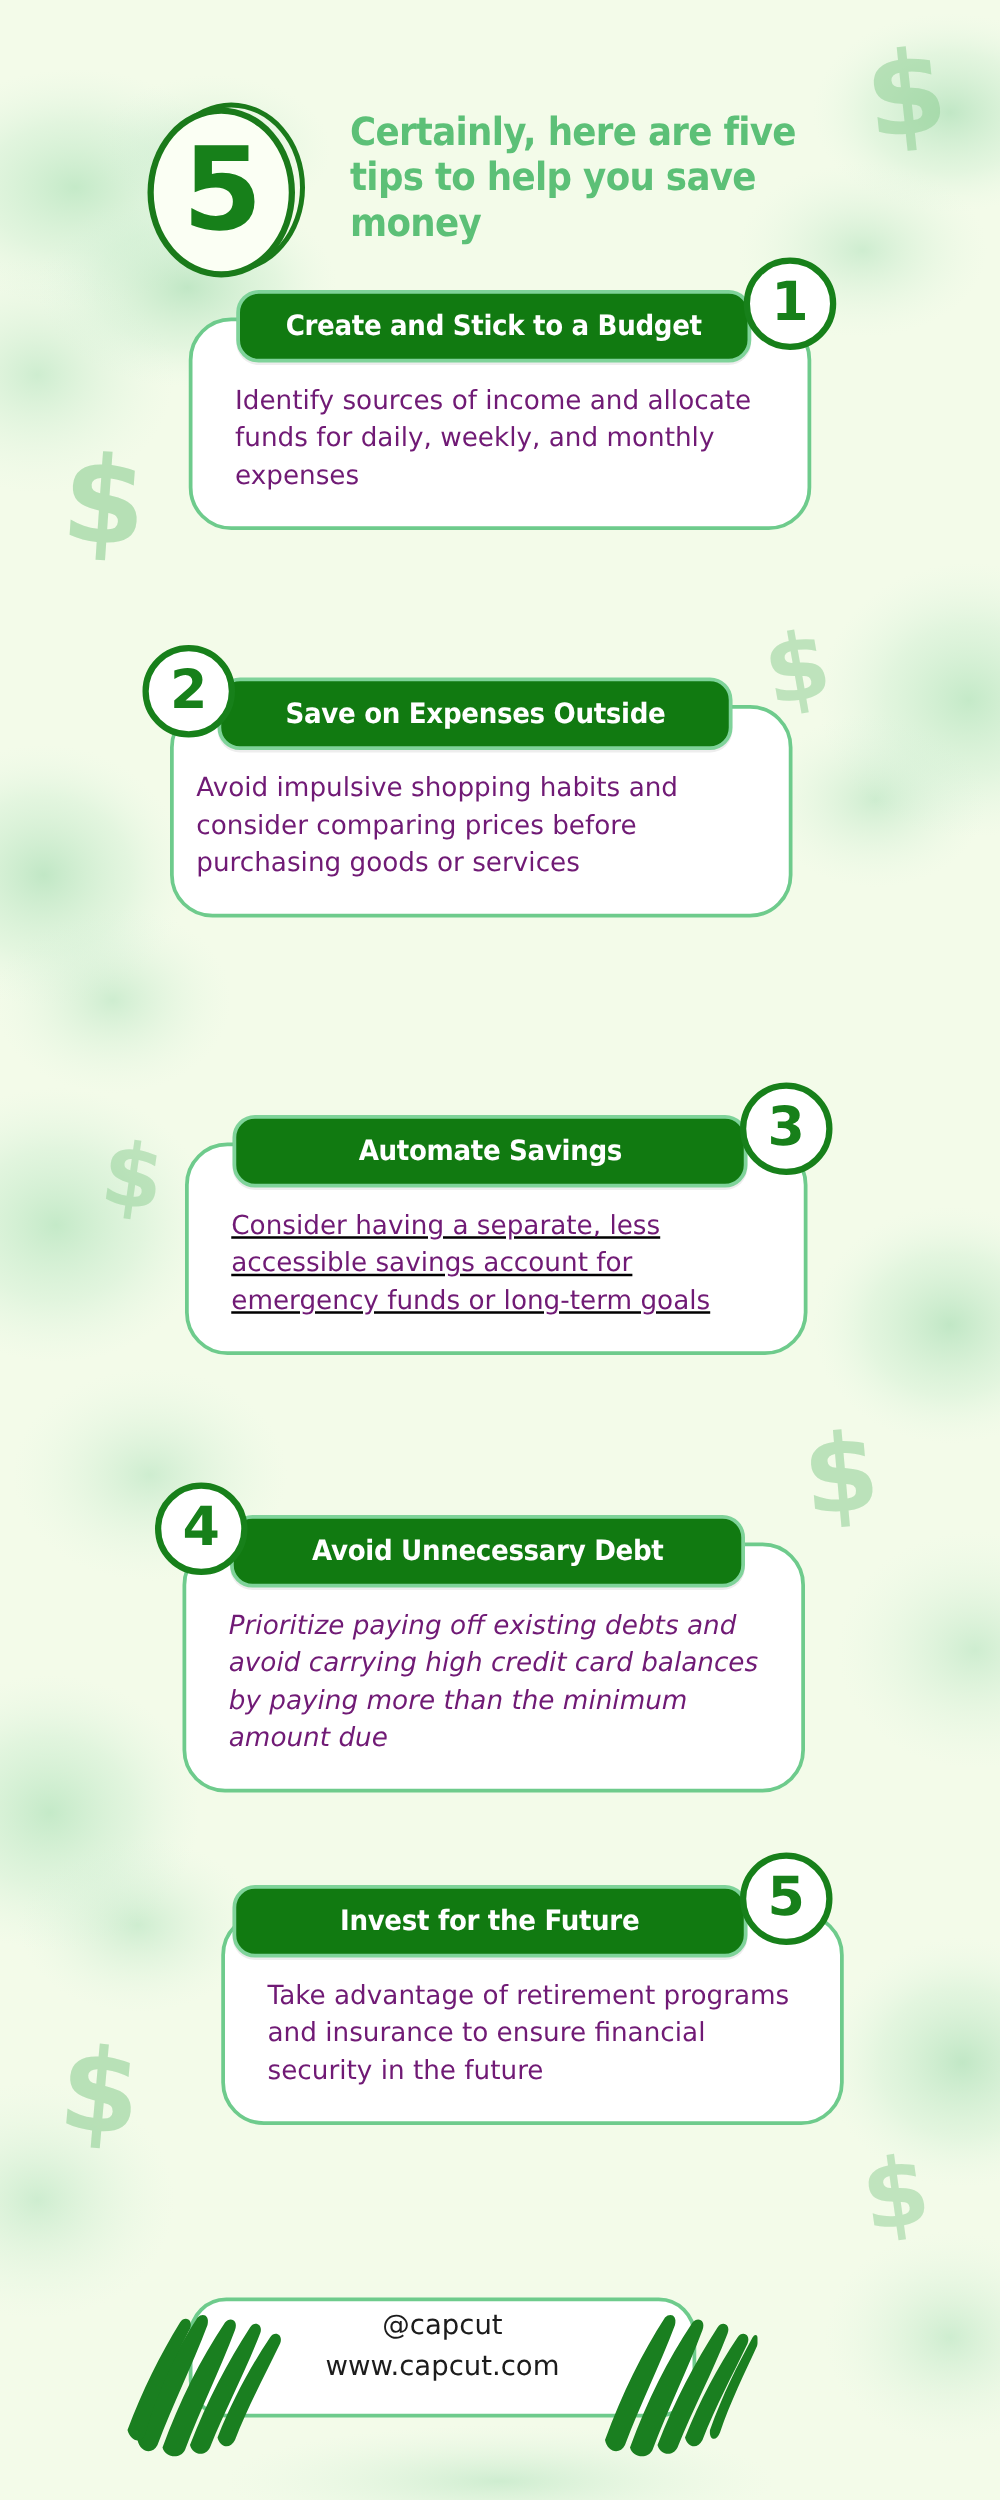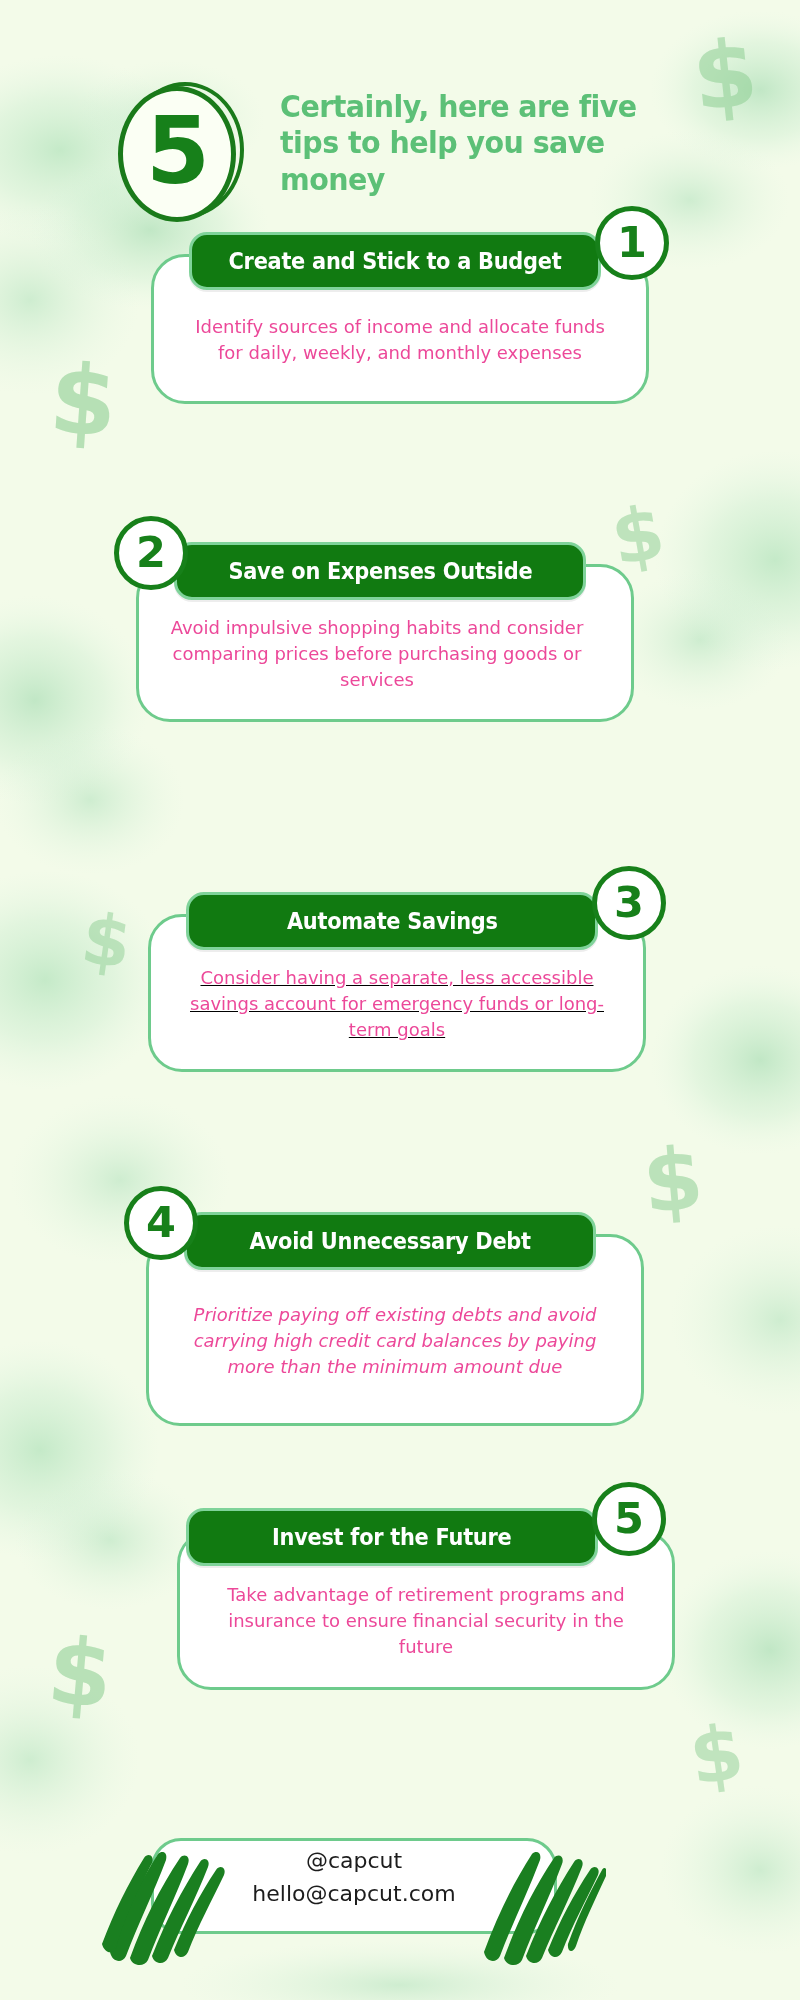--- a/index.html
+++ b/index.html
@@ -78,24 +78,23 @@
     border:3px solid #6ecb8c;
     border-radius:34px;
     z-index:1;
     display:flex;
     align-items:center;
     justify-content:center;
     padding:48px 34px 26px 34px;
   }
   .card-desc{
     font-family:"DejaVu Sans", sans-serif;
-    font-size:18px;
+    font-size:21px;
     line-height:1.43;
-    color:#ec4899;
-    text-align:center;
+    color:#701a75;
     width:100%;
   }
   .card-head{
     position:absolute;
     left:38px;top:0;
     width:412px;
     height:58px;
     background:#117a11;
     border:3px solid #7fd39a;
     border-radius:18px;
@@ -298,16 +297,16 @@
       <path d="M10 112 C24 74 40 42 58 14 C62 10 68 12 66 20 C54 52 38 84 26 116 C22 124 12 122 10 112Z"></path>
       <path d="M30 118 C44 80 60 48 80 18 C84 13 91 16 88 24 C76 56 60 88 48 120 C44 128 32 126 30 118Z"></path>
       <path d="M52 116 C66 80 82 50 100 22 C104 16 111 20 108 27 C96 58 80 88 68 118 C64 126 54 124 52 116Z"></path>
       <path d="M74 110 C86 80 100 54 116 30 C120 24 127 28 124 35 C112 60 98 86 88 112 C84 120 76 118 74 110Z"></path>
       <path d="M94 104 C104 76 116 52 128 30 C131 25 134 30 132 36 C122 58 110 82 102 106 C99 114 93 112 94 104Z"></path>
     </g>
   </svg>
 
   <div class="footer-card">
     <div class="footer-line">@capcut</div>
-    <div class="footer-line">hello@capcut.com</div>
+    <div class="footer-line">www.capcut.com</div>
   </div>
 
 </div>
 
 </body></html>

